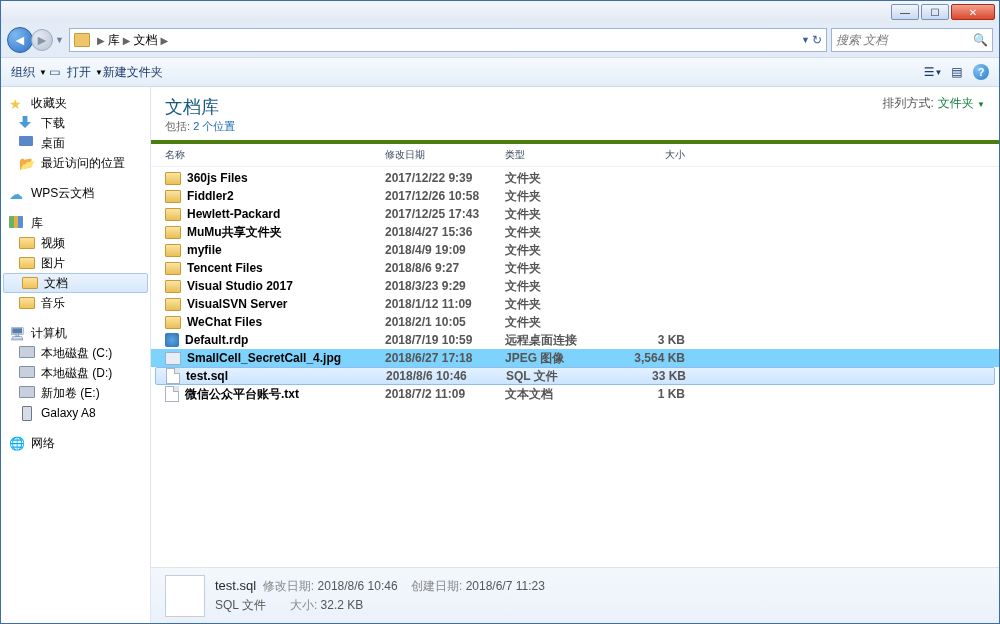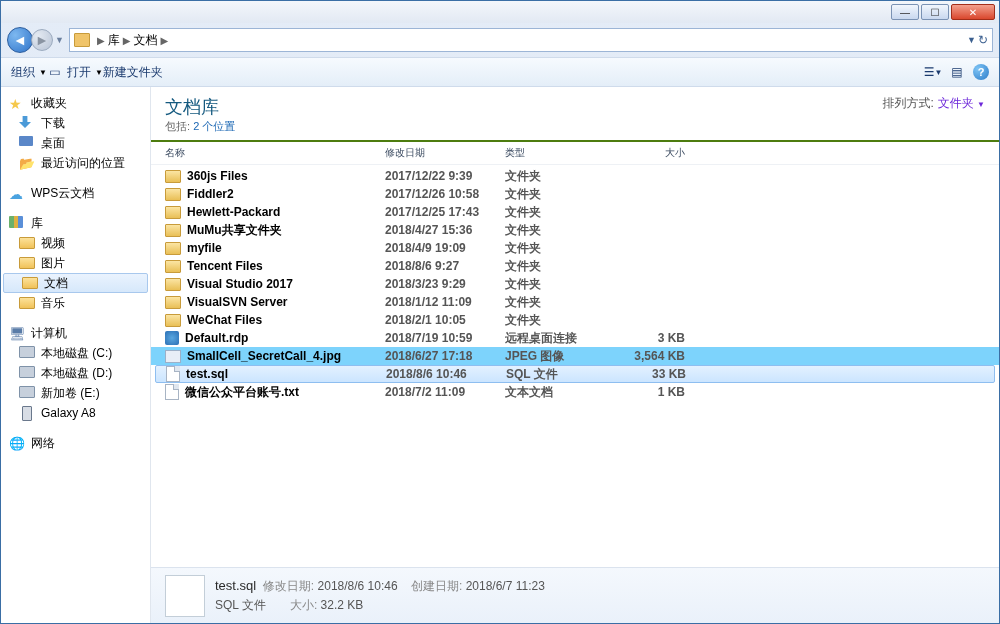--- a/index.html
+++ b/index.html
@@ -44,26 +44,26 @@
   .ico-recent{color:#c09030;font-size:13px;}
   .ico-cloud{color:#4ba3e0;font-size:14px;}
   .ico-lib::before{content:"";display:block;width:14px;height:12px;background:linear-gradient(90deg,#6bb16b 33%,#e0b040 33% 66%,#5a8fd8 66%);border-radius:1px;}
   .ico-folder{ width:16px;height:12px;background:linear-gradient(#fce29b,#f0c25a);border:1px solid #c89b3a;border-radius:1px;}
   .ico-comp{color:#5a7ca8;font-size:13px;}
   .ico-drive::before{content:"";display:block;width:14px;height:10px;background:#c7d0dc;border:1px solid #7f92a8;border-radius:1px;}
   .ico-phone::before{content:"";display:block;width:8px;height:13px;background:#d8dde5;border:1px solid #6a788c;border-radius:1px;margin-left:3px;}
   .ico-net{color:#4b7ab0;font-size:13px;}
   
   .main { flex:1; display:flex; flex-direction:column; min-width:0;}
-  .lib-header { padding:8px 14px 6px; border-bottom:2px solid #4d7c0f; display:flex; align-items:flex-start;}
+  .lib-header { padding:8px 14px 6px; border-bottom:4px solid #4d7c0f; display:flex; align-items:flex-start;}
   .lib-title { font-size:18px; color:#14597f;}
   .lib-sub { font-size:11px; color:#666;}
   .lib-sub a{ color:#1a66b3; text-decoration:none;}
   .arrange { margin-left:auto; font-size:12px; color:#555; display:flex; align-items:center; gap:4px;}
-  .arrange .val { color:#6d28d9;}
+  .arrange .val { color:#15803d;}
   .columns { display:flex; font-size:10px; color:#3a4a60; padding:4px 14px 4px 14px; border-bottom:1px solid #eef1f5;}
   .col-name{width:220px;} .col-date{width:120px;} .col-type{width:100px;} .col-size{width:80px; text-align:right;}
   .files { flex:1; overflow:auto; font-size:12px; padding:2px 0;font-weight:bold;}
   .file-row{display:flex; align-items:center; padding:1px 14px; height:18px;}
   .file-row:nth-child(11){background:#7dd3fc;}
   .file-row:nth-child(12){background:#f3f9ff;}
   .file-row.selected{background:linear-gradient(#e3f1ff,#cbe5ff); border:1px solid #8ebef0; border-radius:2px; margin:0 4px; padding:0 10px;}
   .file-name{width:220px; display:flex; align-items:center; gap:6px; white-space:nowrap; overflow:hidden;}
   .file-date{width:120px; color:#555;}
   .file-type{width:100px; color:#555;}
@@ -104,20 +104,24 @@
       <span class="sep">▶</span>
       <span>库</span>
       <span class="sep">▶</span>
       <span>文档</span>
       <span class="sep">▶</span>
       <span class="refresh">
         <span style="font-size:9px;">▼</span>
         <span>↻</span>
       </span>
     </div>
+    <div class="searchbox">
+      <span>搜索 文档</span>
+      <span class="mag">🔍</span>
+    </div>
   </div>
 
   <div class="toolbar">
     <div class="item">
         <span>组织</span>
         <span class="tri">▼</span>
       </div>
     <div class="item">
         <span class="tb-icon">▭</span>
         <span>打开</span>

